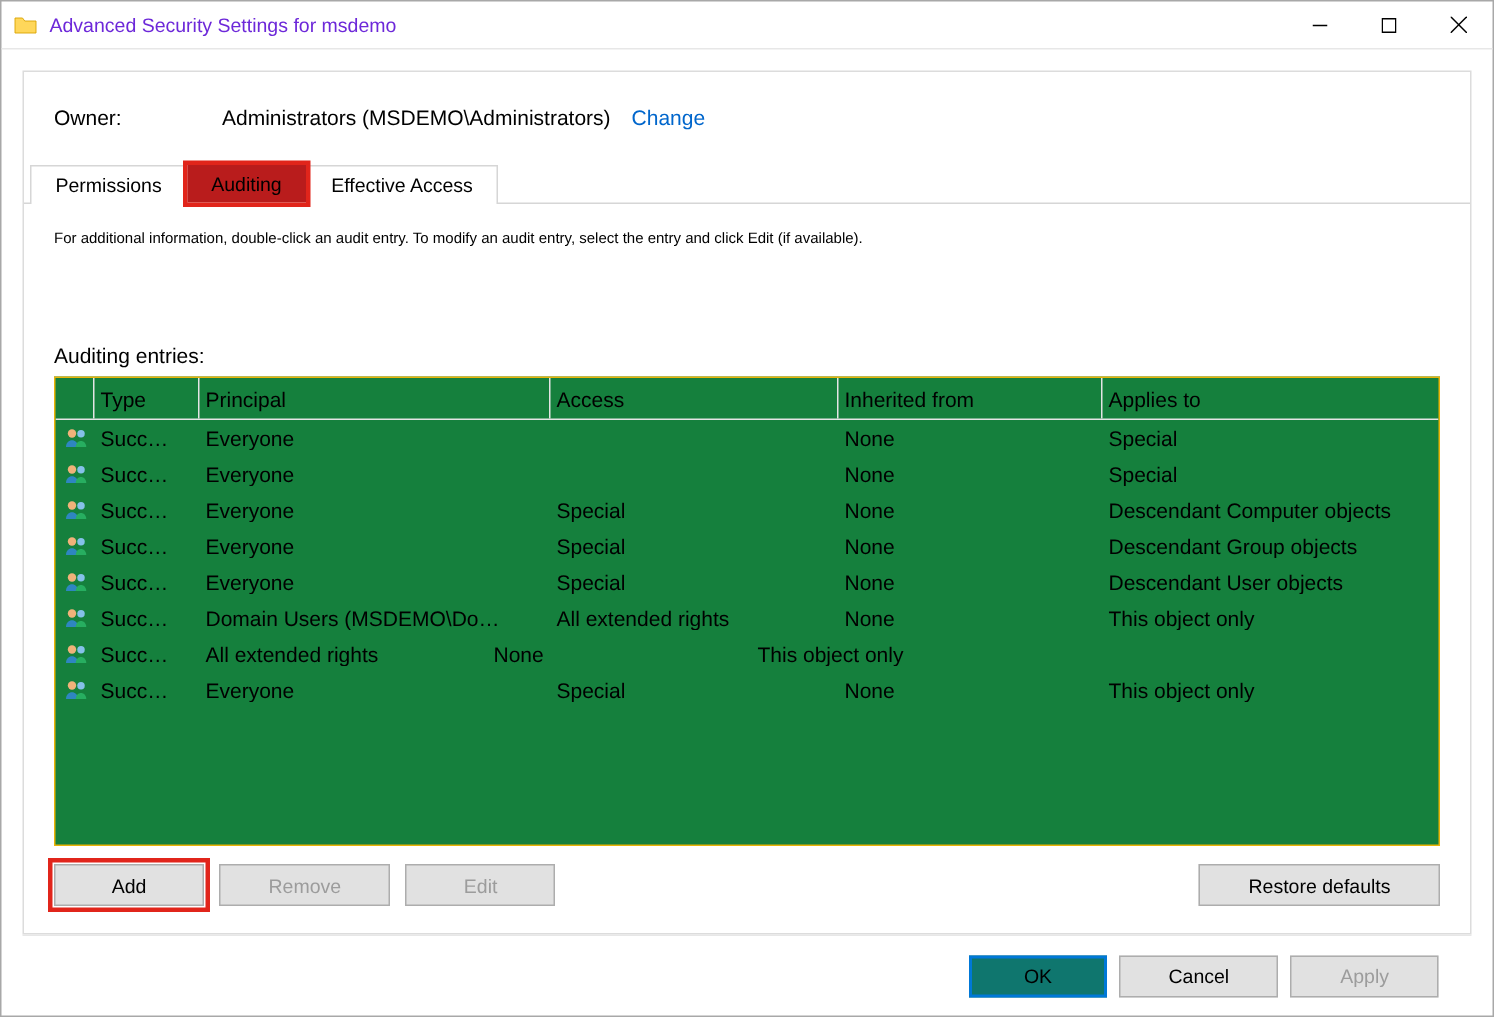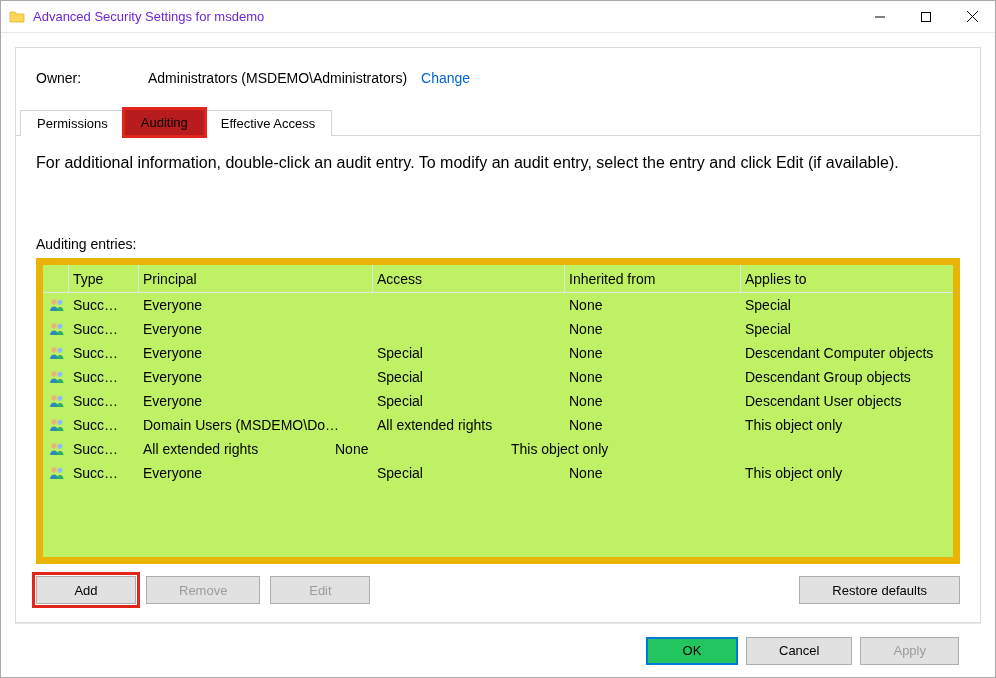--- a/index.html
+++ b/index.html
@@ -57,32 +57,32 @@
   }
   .tab.active {
     background: #b91c1c; z-index: 2;
     border-bottom: 1px solid #fff;
   }
   .tab.highlighted {
     outline: 3px solid #e1251b; outline-offset: -1px;
   }
   .info-text {
     padding: 18px 20px 10px 20px;
-    font-size: 16px;
+    font-size: 10px;
   }
   .list-label {
     padding: 6px 20px 6px 20px;
     font-size: 14px;
     margin-top: 48px;
   }
   .table-wrap {
     margin: 0 20px 12px 20px;
-    border: 7px solid #eab308;
+    border: 1px solid #eab308;
     flex: 1; overflow: hidden;
-    background: #bef264;
+    background: #15803d;
   }
   .table-header {
     display: flex; align-items: center;
     border-bottom: 1px solid #e4e4e4;
     font-size: 14px;
     height: 28px;
   }
   .col-icon { width: 26px; flex: none; }
   .col-type { width: 70px; flex: none; padding-left: 4px;}
   .col-principal { width: 234px; flex: none; padding-left: 4px;}
@@ -103,21 +103,21 @@
     padding: 0 20px 18px 20px; gap: 10px;
   }
   .btn {
     height: 28px; min-width: 100px;
     border: 1px solid #adadad; background: #e1e1e1;
     font-size: 13px; display: inline-flex;
     align-items: center; justify-content: center;
     cursor: pointer; padding: 0 32px;
   }
   .btn.disabled { color: #9c9c9c; cursor: default; }
-  .btn.primary-outline { border: 2px solid #0078d7; background:#22c55e; }
+  .btn.primary-outline { border: 2px solid #0078d7; background:#0f766e; }
   .btn.highlighted { outline: 3px solid #e1251b; outline-offset: 1px; }
   .spacer { flex: 1; }
   .footer {
     height: 54px; display: flex; align-items: center;
     justify-content: flex-end; padding: 0 22px 0 0; gap: 8px;
     border-top: 1px solid #e7e7e7;
   }
   .footer .btn { min-width: 92px; }
 </style>
 </head>

